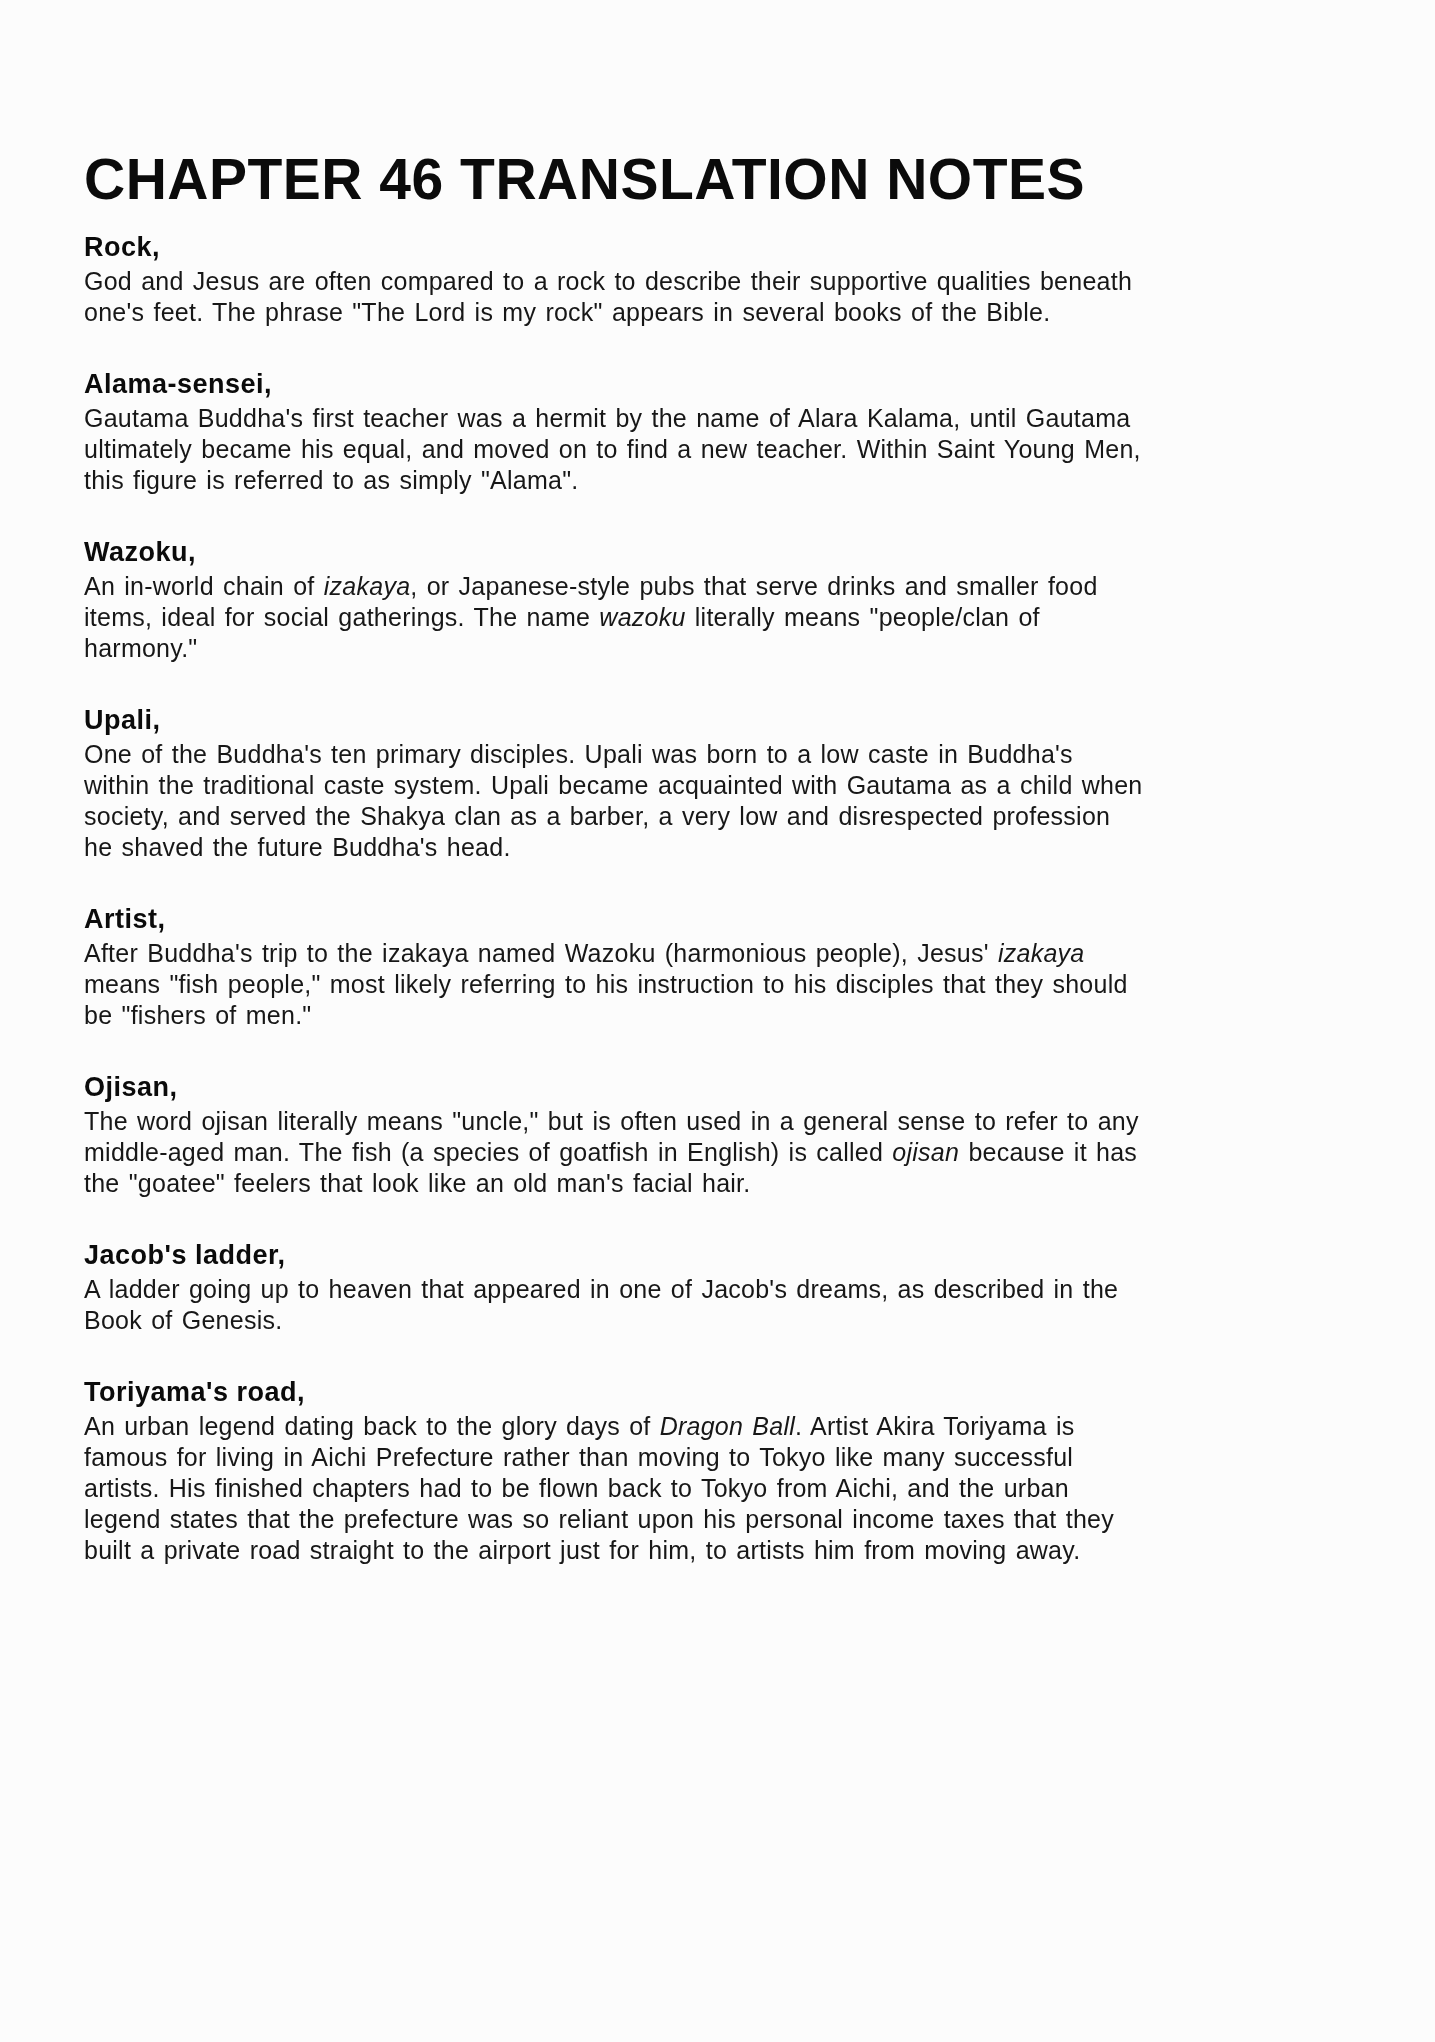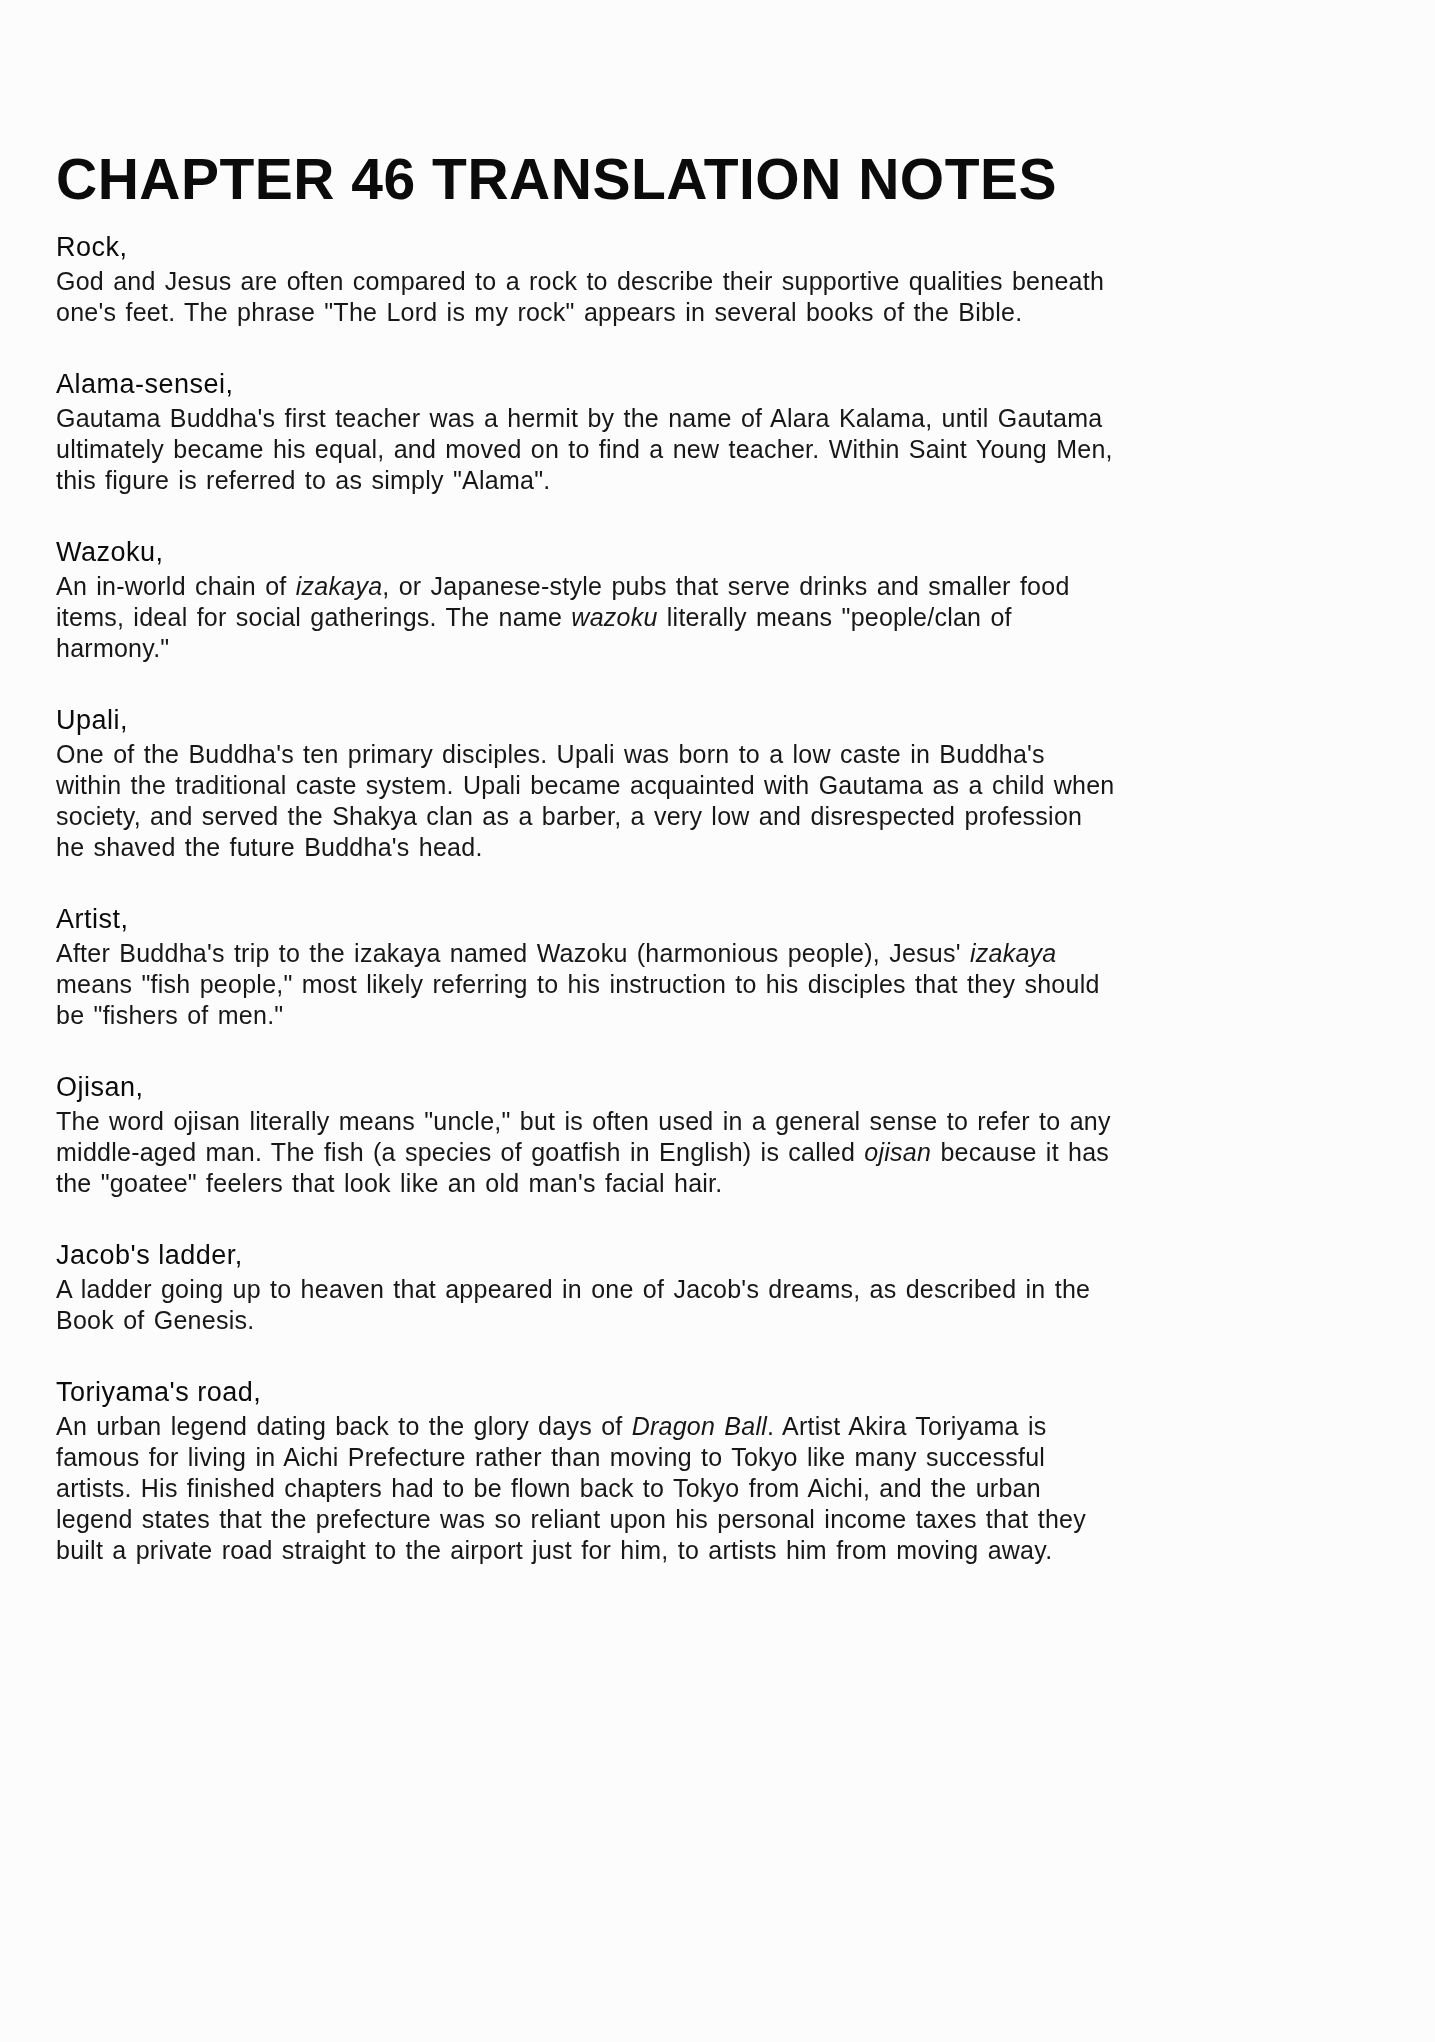--- a/index.html
+++ b/index.html
@@ -7,21 +7,21 @@
     padding: 0;
     background: #e9e9e9;
   }
   .page {
     position: relative;
     width: 1435px;
     height: 2042px;
     margin: 0 auto;
     background: #fcfcfc;
     box-sizing: border-box;
-    padding: 146px 128px 0 56px;
+    padding: 146px 128px 0 84px;
     font-family: "Liberation Sans", sans-serif;
     color: #161616;
     overflow: hidden;
   }
   .title {
     margin: 0 0 18px 0;
     font-size: 57px;
     line-height: 66px;
     font-weight: 800;
     letter-spacing: 0.5px;
@@ -31,21 +31,21 @@
   .note-section {
     margin-top: 39px;
   }
   .note-section:first-of-type {
     margin-top: 0;
   }
   .term {
     margin: 0;
     font-size: 27px;
     line-height: 34px;
-    font-weight: 400;
+    font-weight: 700;
     letter-spacing: 0.5px;
     color: #0b0b0b;
   }
   .body-text {
     margin: 2px 0 0 0;
     font-size: 25px;
     line-height: 31px;
     letter-spacing: 0.25px;
     word-spacing: 2px;
     color: #171717;

